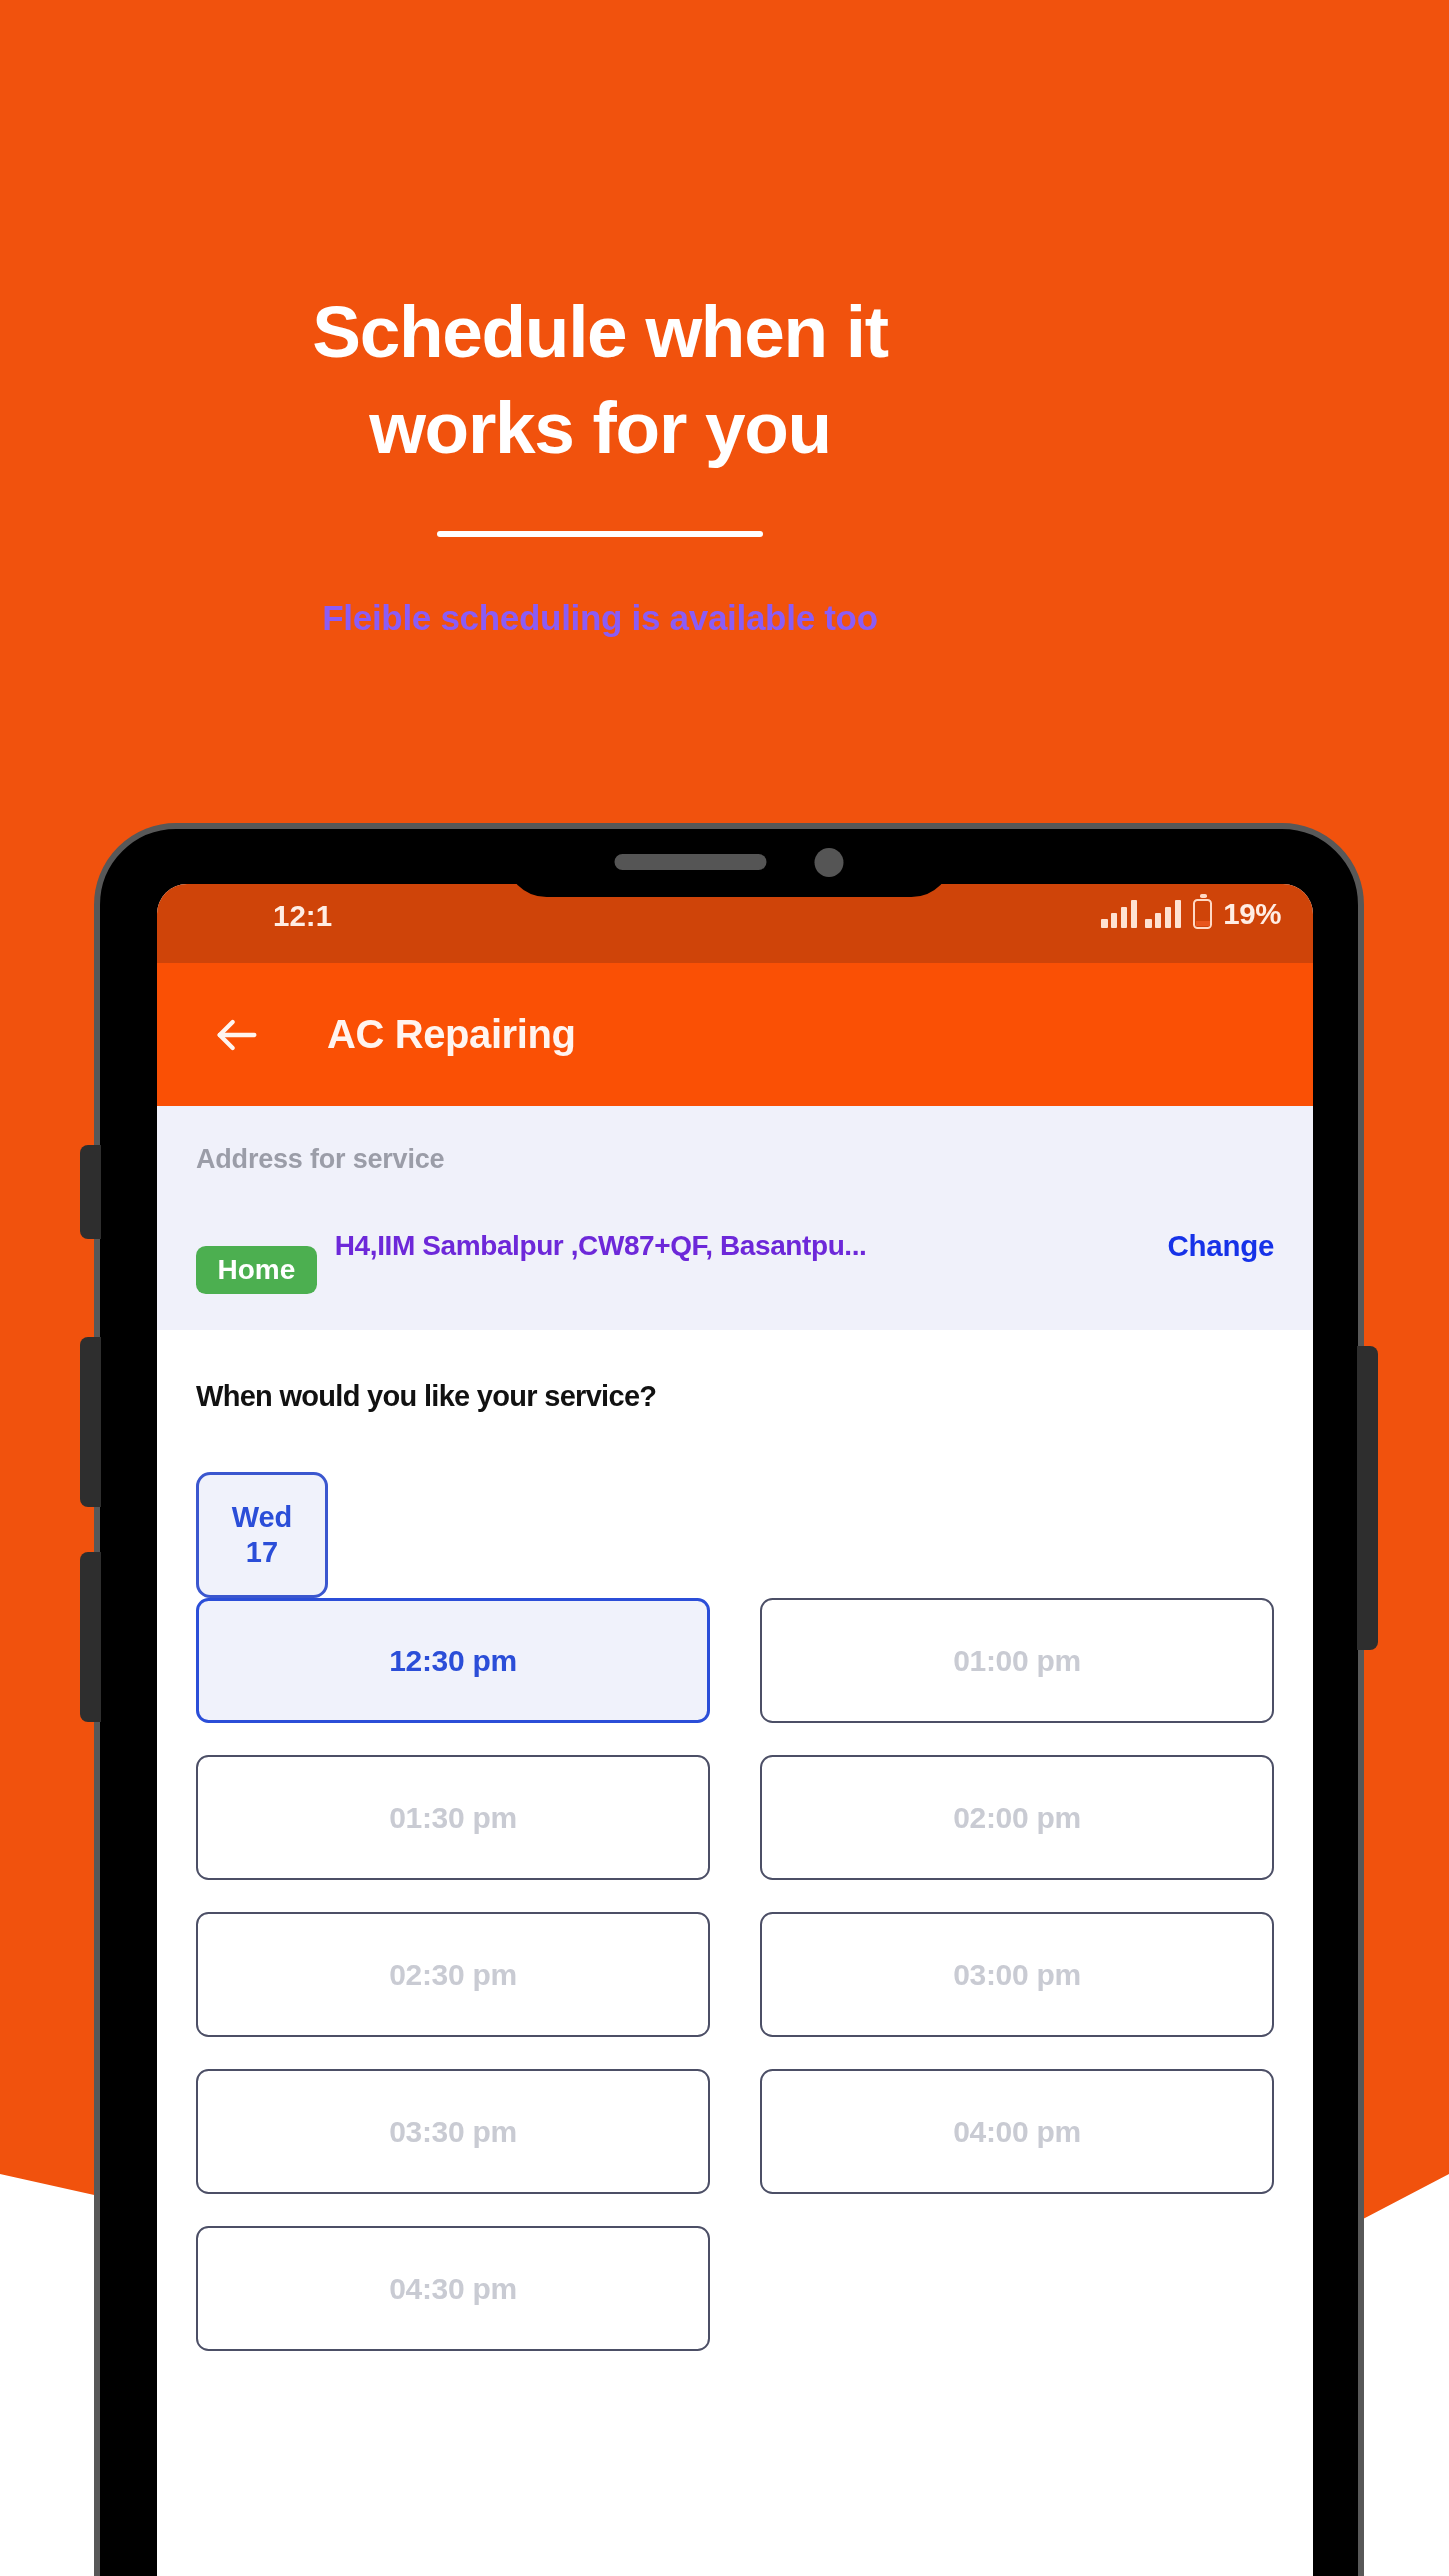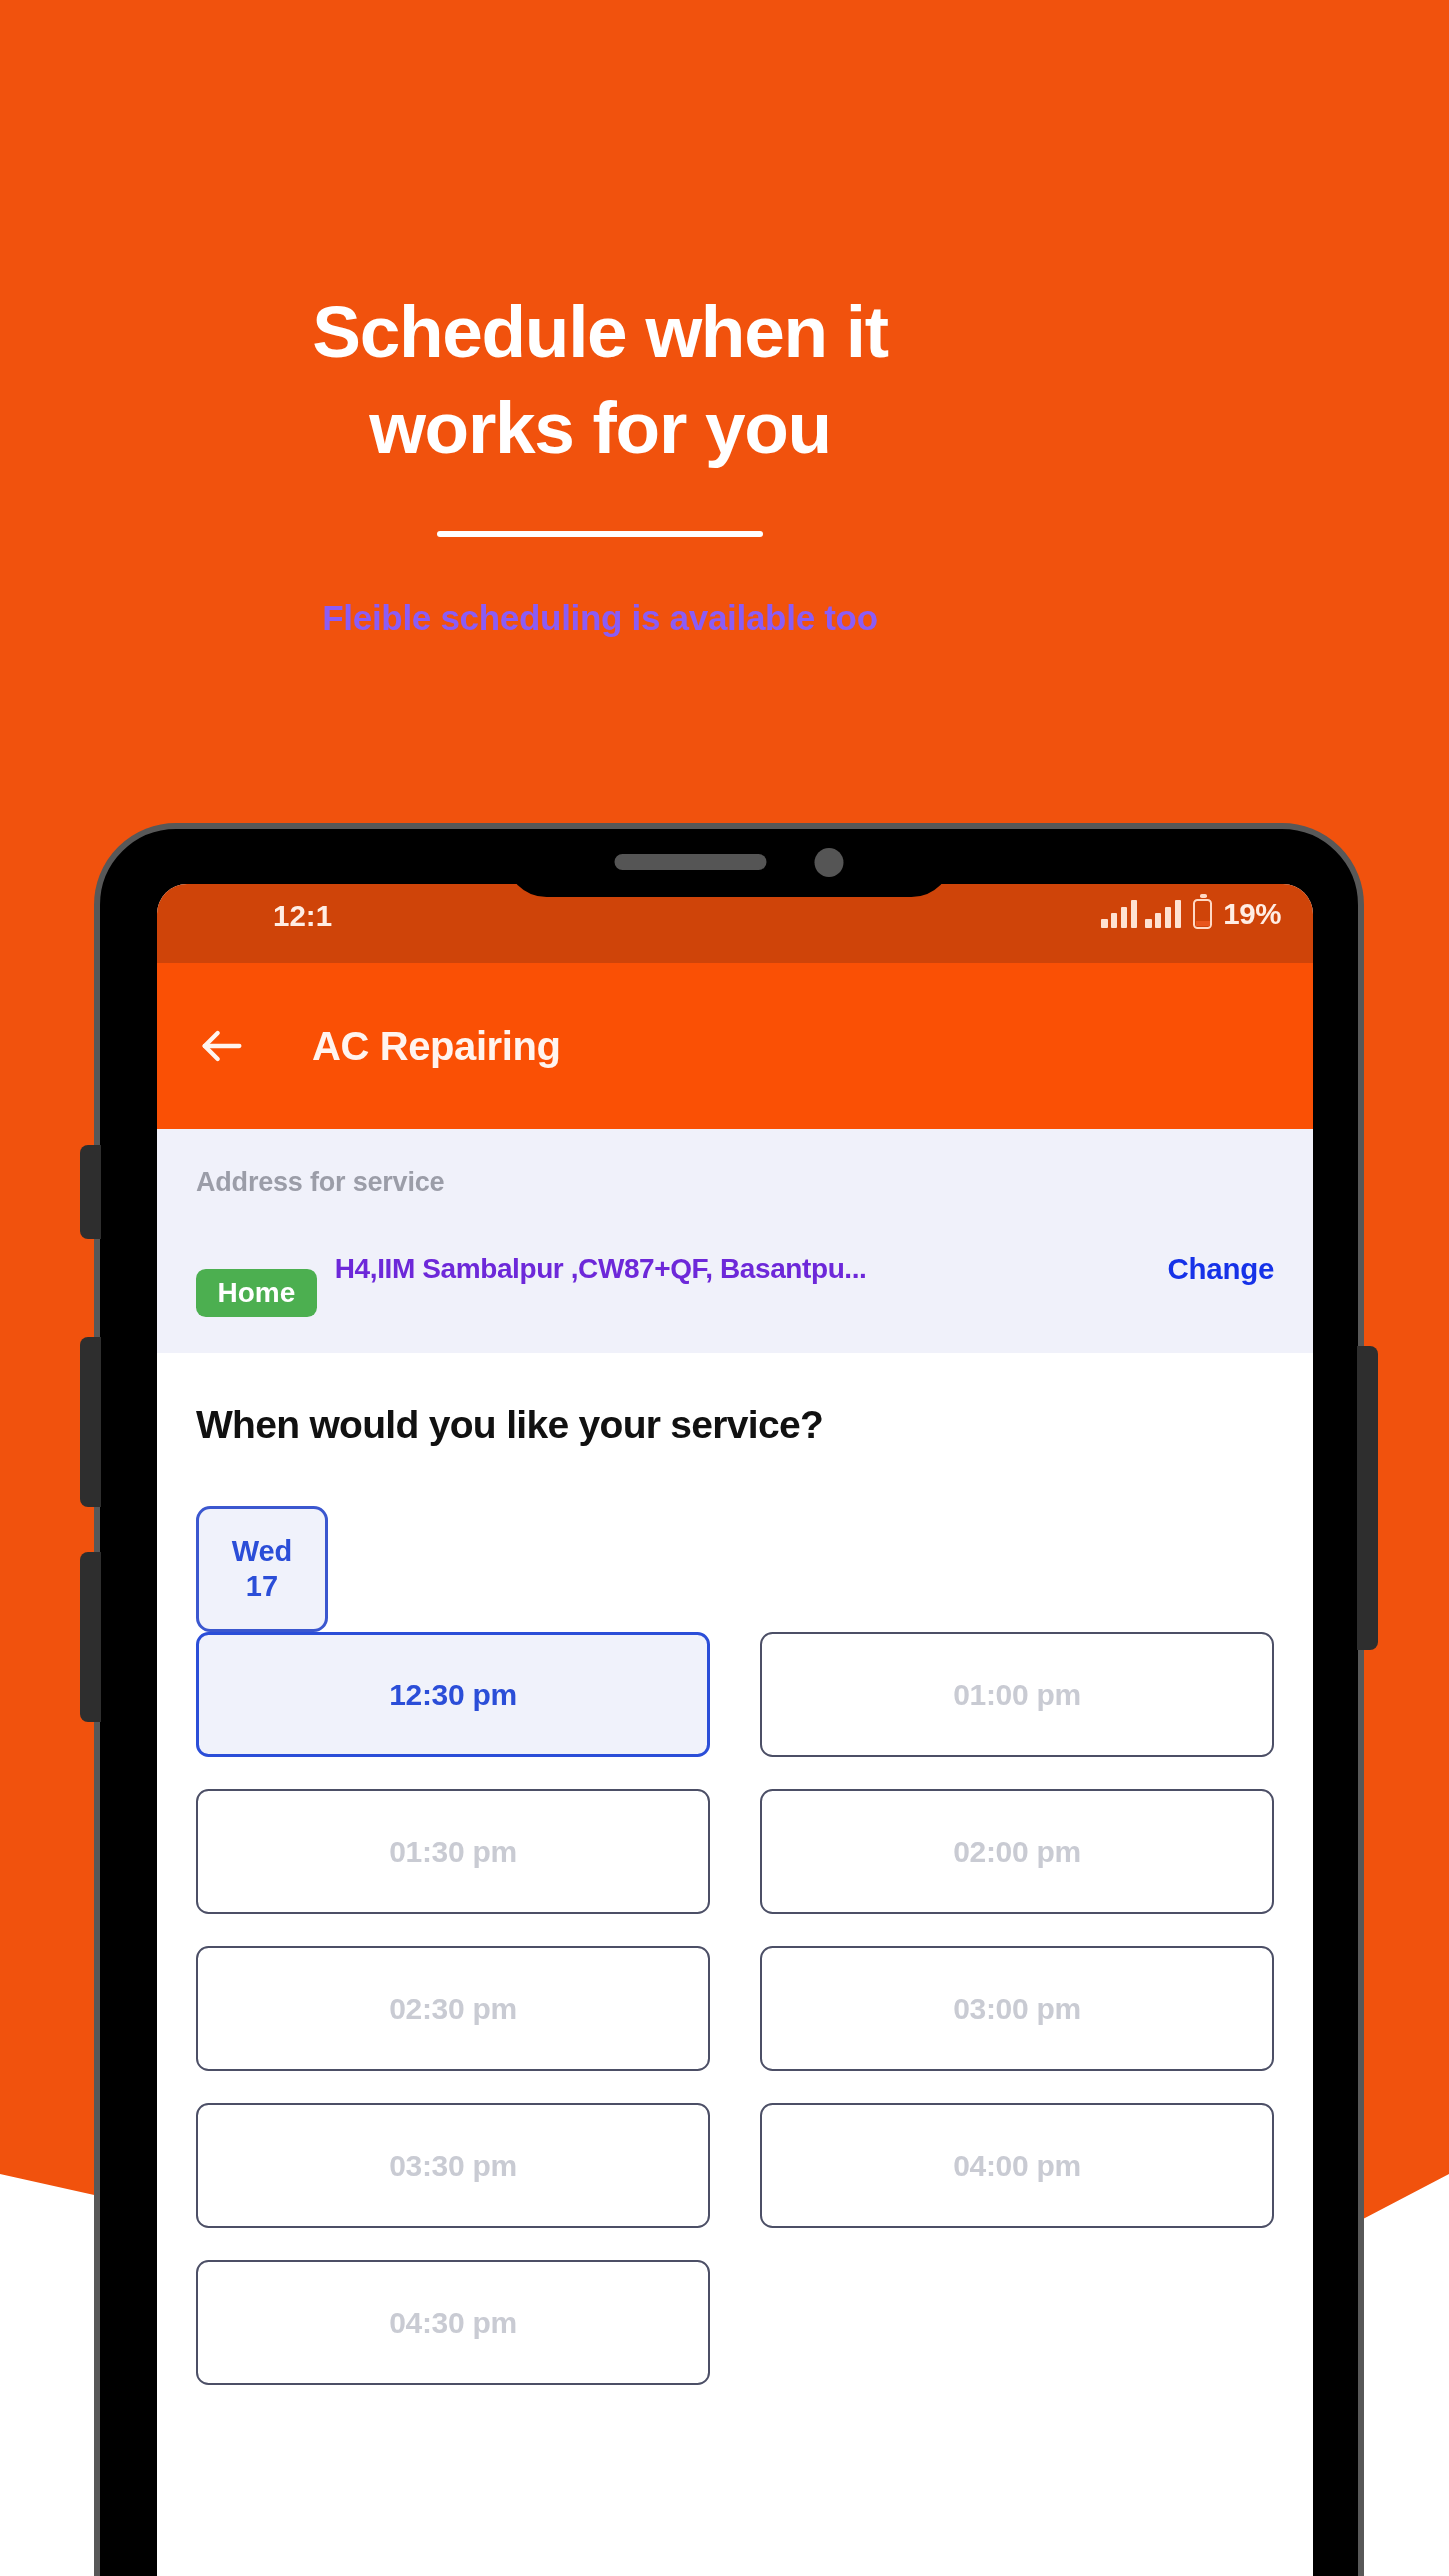--- a/index.html
+++ b/index.html
@@ -204,25 +204,25 @@
   }
   .camera {
     width: 29px;
     height: 29px;
     border-radius: 50%;
     background: #555555;
   }
 
   
   .appbar {
-    height: 166px;
+    height: 143px;
     background: #FA5005;
     display: flex;
     align-items: center;
-    padding-left: 39px;
+    padding-left: 54px;
     gap: 64px;
   }
   .back-arrow {
     width: 52px;
     height: 52px;
     flex: 0 0 auto;
     cursor: pointer;
   }
   .appbar-title {
     color: #FFF4EF;
@@ -277,21 +277,21 @@
     letter-spacing: -0.3px;
   }
 
   
   .body-area {
     background: #FFFFFF;
     padding: 0 39px;
   }
   .question {
     color: #111111;
-    font-size: 39px;
+    font-size: 29px;
     font-weight: bold;
     padding-top: 50px;
     letter-spacing: -0.7px;
   }
 
   .date-strip {
     display: flex;
     gap: 21.5px;
     margin-top: 59px;
   }

